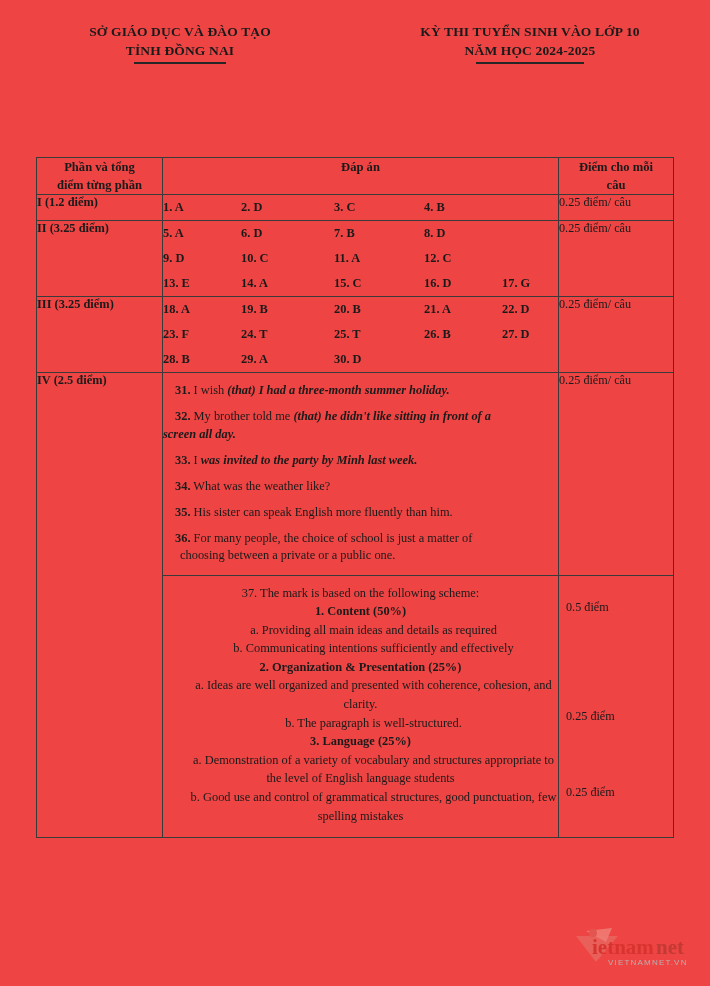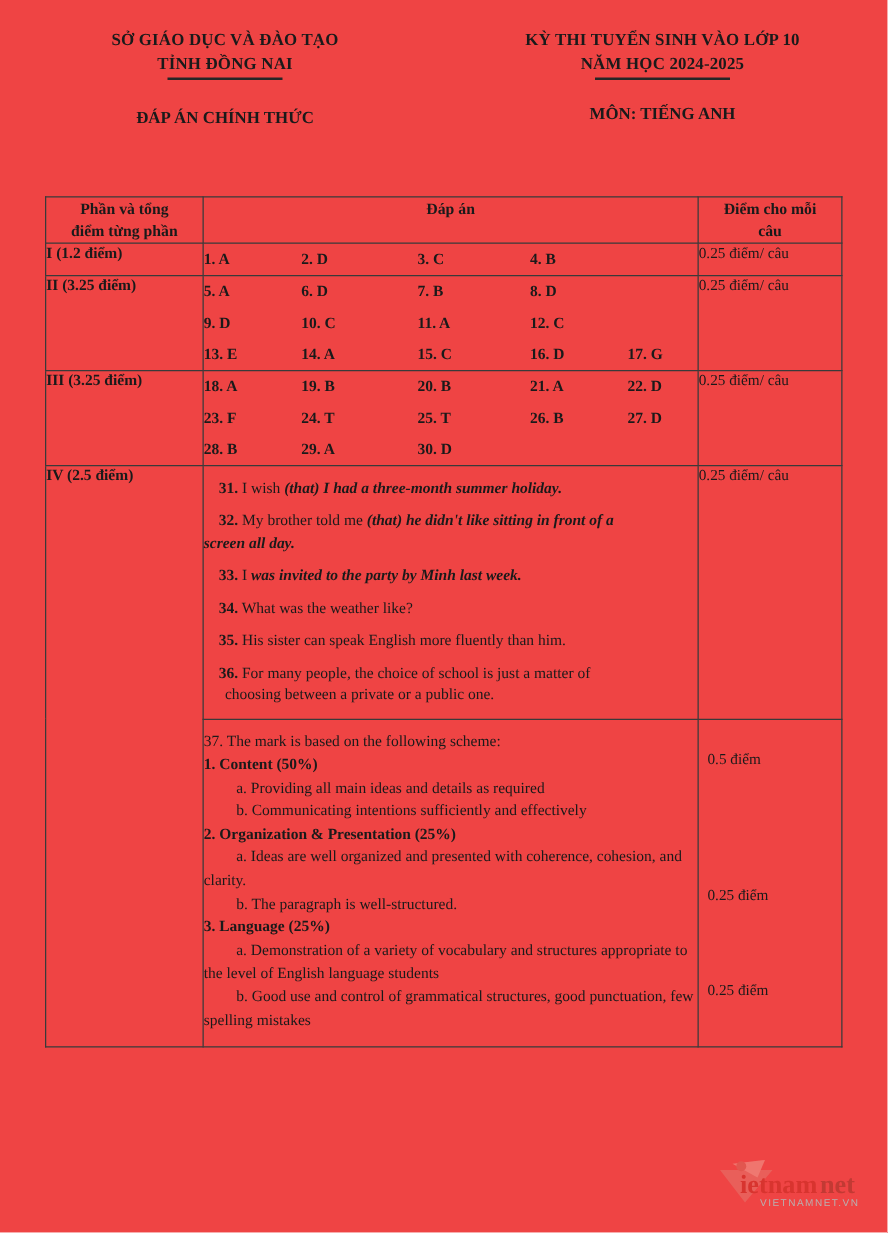--- a/index.html
+++ b/index.html
@@ -144,21 +144,21 @@
     display: block;
     padding-left: 17px;
   }
   .sent.nohang { font-weight: normal; }
 
   
   .scheme {
     font-size: 12.4px;
     line-height: 18.6px;
   }
-  .scheme .ln { display: block; white-space: normal; }
+  .scheme .ln { display: block; white-space: normal; text-align: center; }
   .scheme .b  { font-weight: bold; }
   .scheme .ind { padding-left: 26px; }
 
   
   .score-iv {
     position: relative;
     font-size: 12.2px;
     padding: 0;
   }
   .score-iv span {
@@ -179,27 +179,25 @@
 </head>
 <body>
 
 <div class="page">
 
   <div class="doc-header">
     <div class="hdr-left">
       <div class="hdr-line">SỞ GIÁO DỤC VÀ ĐÀO TẠO</div>
       <div class="hdr-line">TỈNH ĐỒNG NAI</div>
       <div class="rule"></div>
-      <div class="hdr-sub">ĐÁP ÁN CHÍNH THỨC</div>
     </div>
     <div class="hdr-right">
       <div class="hdr-line big">KỲ THI TUYỂN SINH VÀO LỚP 10</div>
       <div class="hdr-line big">NĂM HỌC 2024-2025</div>
       <div class="rule wide"></div>
-      <div class="hdr-sub">MÔN: TIẾNG ANH</div>
     </div>
   </div>
 
   <table class="tbl">
     <colgroup>
       <col class="col-part">
         <col class="col-ans">
         <col class="col-score">
     </colgroup>
     <thead>

